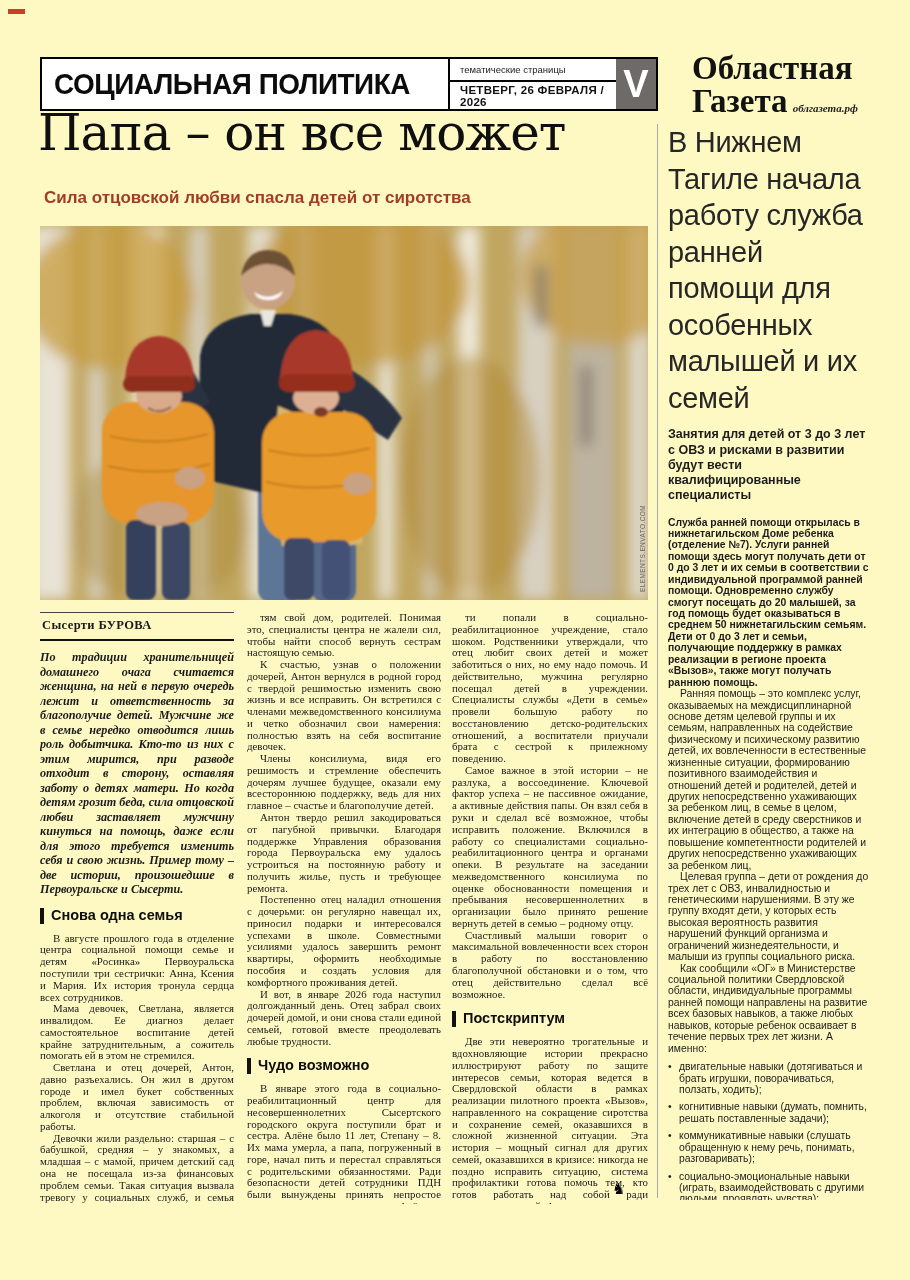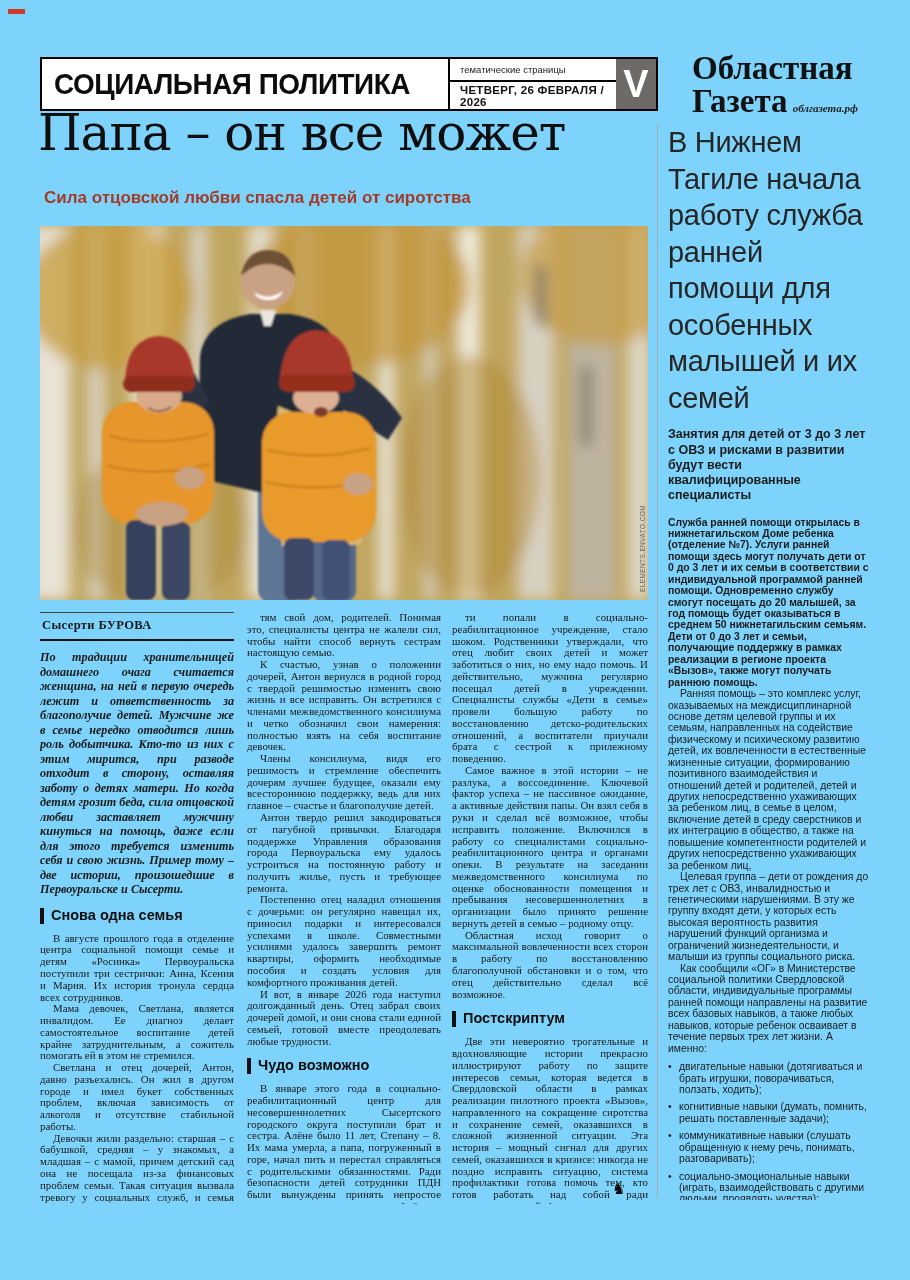--- a/index.html
+++ b/index.html
@@ -1,16 +1,16 @@
 <!DOCTYPE html>
 <html><head>
 <meta charset="utf-8">
 <style>
   html,body{margin:0;padding:0;background:#fff;}
-  .page{position:relative;width:910px;height:1280px;background:#7dd3fc;overflow:hidden;
+  .page{position:relative;width:910px;height:1280px;background:#fef9c3;overflow:hidden;
         font-family:"Liberation Serif",serif;color:#1a1a1a;}
   .crop-mark{position:absolute;left:8px;top:9px;width:17px;height:5px;background:#cf3a2a;}
 
   
   .header-band{position:absolute;left:40px;top:57px;width:618px;height:54px;display:flex;
                border:2px solid #000;box-sizing:border-box;background:#fff;}
   .kicker{flex:0 0 394px;display:flex;align-items:center;padding-left:12px;
           font-family:"Liberation Sans",sans-serif;font-weight:bold;font-size:30px;
           letter-spacing:-.5px;color:#0c0c0c;white-space:nowrap;}
   .kicker>span{display:inline-block;transform:scaleX(.93);transform-origin:left center;}
@@ -185,21 +185,21 @@
     <p>Постепенно отец наладил отношения с дочерьми: он регулярно навещал их, приносил подарки и интересовался успехами в школе. Совместными усилиями удалось завершить ремонт квартиры, оформить необходимые пособия и создать условия для комфортного проживания детей.</p>
     <p>И вот, в январе 2026 года наступил долгожданный день. Отец забрал своих дочерей домой, и они снова стали единой семьей, готовой вместе преодолевать любые трудности.</p>
     <div class="sec-h">Чудо возможно</div>
     <p>В январе этого года в социально-реабилитационный центр для несовершеннолетних Сысертского городского округа поступили брат и сестра. Алёне было 11 лет, Степану – 8. Их мама умерла, а папа, погруженный в горе, начал пить и перестал справляться с родительскими обязанностями. Ради безопасности детей сотрудники ПДН были вынуждены принять непростое решение о временном изъятии Алёны и Степана из родного дома.</p>
 
   </div>
 
   <div class="col col3 bodytext">
     <p>ти попали в социально-реабилитационное учреждение, стало шоком. Родственники утверждали, что отец любит своих детей и может заботиться о них, но ему надо помочь. И действительно, мужчина регулярно посещал детей в учреждении. Специалисты службы «Дети в семье» провели большую работу по восстановлению детско-родительских отношений, а воспитатели приучали брата с сестрой к прилежному поведению.</p>
     <p>Самое важное в этой истории – не разлука, а воссоединение. Ключевой фактор успеха – не пассивное ожидание, а активные действия папы. Он взял себя в руки и сделал всё возможное, чтобы исправить положение. Включился в работу со специалистами социально-реабилитационного центра и органами опеки. В результате на заседании межведомственного консилиума по оценке обоснованности помещения и пребывания несовершеннолетних в организации было принято решение вернуть детей в семью – родному отцу.</p>
-    <p>Областная исход говорит о максимальной вовлеченности всех сторон в работу по восстановлению благополучной обстановки и о том, что отец действительно сделал всё возможное.</p>
+    <p>Счастливый малыши говорит о максимальной вовлеченности всех сторон в работу по восстановлению благополучной обстановки и о том, что отец действительно сделал всё возможное.</p>
     <div class="sec-h">Постскриптум</div>
     <p>Две эти невероятно трогательные и вдохновляющие истории прекрасно иллюстрируют работу по защите интересов семьи, которая ведется в Свердловской области в рамках реализации пилотного проекта «Вызов», направленного на сокращение сиротства и сохранение семей, оказавшихся в сложной жизненной ситуации. Эта история – мощный сигнал для других семей, оказавшихся в кризисе: никогда не поздно исправить ситуацию, система профилактики готова помочь тем, кто готов работать над собой ради возвращения детей. А для специалистов – это пример того, как вера в семью и грамотная поддержка могут привести к быстрому и прекрасному результату.</p>
   </div>
   <div class="endmark">♞</div>
 
   <div class="separator"></div>
 
   <div class="rcol">
     <div class="r-title">В Нижнем Тагиле начала работу служба ранней помощи для особенных малышей и их семей</div>
     <div class="r-sub">Занятия для детей от 3 до 3 лет с ОВЗ и рисками в развитии будут вести квалифицированные специалисты</div>

